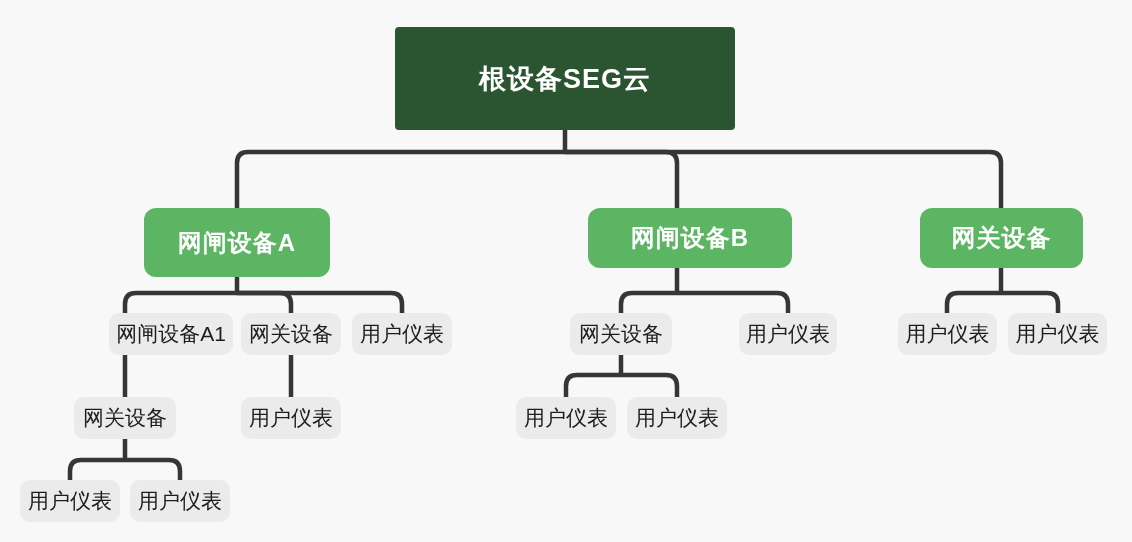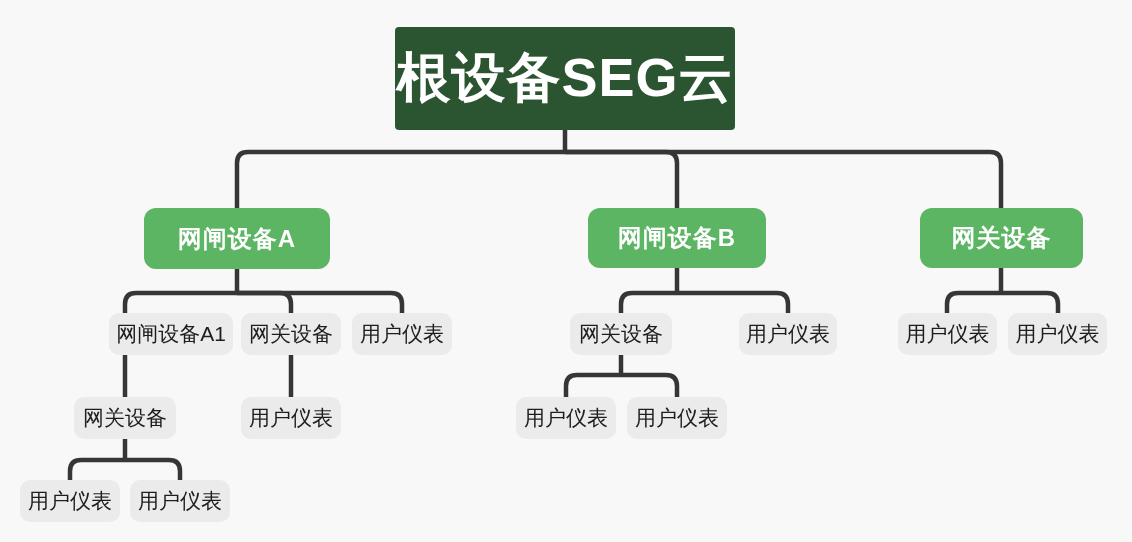--- a/index.html
+++ b/index.html
@@ -13,21 +13,21 @@
   svg.edge-layer { position:absolute; left:0; top:0; z-index:1; }
   .edge { fill:none; stroke:#363636; stroke-width:4.5px; }
   .node {
     position:absolute; z-index:2;
     display:flex; align-items:center; justify-content:center;
     box-sizing:border-box; white-space:nowrap;
     cursor:default; text-align:center;
   }
   .node.root {
     background:#2b5530; color:#ffffff;
-    font-weight:bold; font-size:54px;
+    font-weight:bold; font-size:27px;
     border-radius:4px; letter-spacing:1px;
   }
   .node.branch {
     background:#5cb563; color:#ffffff;
     font-weight:bold; font-size:24px;
     border-radius:12px; letter-spacing:1px;
   }
   .node.leaf {
     background:#ebebeb; color:#1d1d1d;
     font-weight:400; font-size:21px;
@@ -65,22 +65,22 @@
     <path class="edge" d="M621 375 H577 Q566 375 566 386 V397"></path>
     <path class="edge" d="M621 375 H666 Q677 375 677 386 V397"></path>
 
     <path class="edge" d="M125 439 V460"></path>
     <path class="edge" d="M125 460 H81 Q70 460 70 471 V480"></path>
     <path class="edge" d="M125 460 H169 Q180 460 180 471 V480"></path>
   </svg>
 
   <div class="node root" style="left:395px;top:27px;width:340px;height:103px;">根设备SEG云</div>
 
-  <div class="node branch" style="left:144px;top:208px;width:186px;height:61px;text-align:right;">网闸设备A</div>
-  <div class="node branch" style="left:588px;top:208px;width:178px;height:60px;">网闸设备B</div>
+  <div class="node branch" style="left:144px;top:208px;width:186px;height:69px;text-align:right;">网闸设备A</div>
+  <div class="node branch" style="left:588px;top:208px;width:204px;height:60px;">网闸设备B</div>
   <div class="node branch" style="left:920px;top:208px;width:163px;height:60px;">网关设备</div>
 
   <div class="node leaf" style="left:63px;top:313px;width:124px;height:42px;margin-left:46px;">网闸设备A1</div>
   <div class="node leaf" style="left:241px;top:313px;width:100px;height:42px;">网关设备</div>
   <div class="node leaf" style="left:352px;top:313px;width:100px;height:42px;">用户仪表</div>
   <div class="node leaf" style="left:570px;top:313px;width:102px;height:42px;">网关设备</div>
   <div class="node leaf" style="left:739px;top:313px;width:98px;height:42px;">用户仪表</div>
   <div class="node leaf" style="left:898px;top:313px;width:99px;height:42px;">用户仪表</div>
   <div class="node leaf" style="left:1008px;top:313px;width:99px;height:42px;">用户仪表</div>
 

